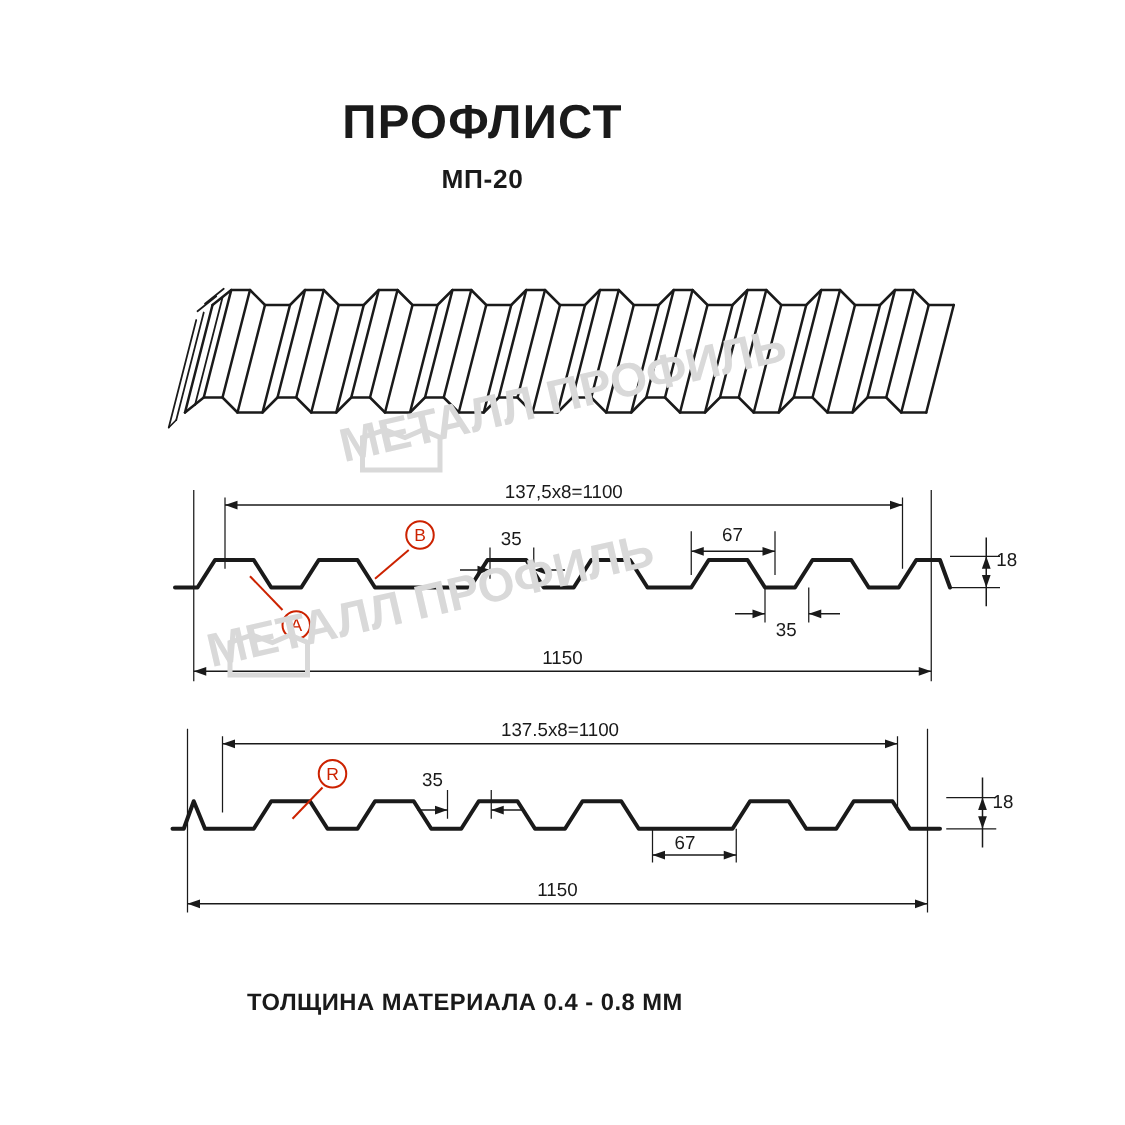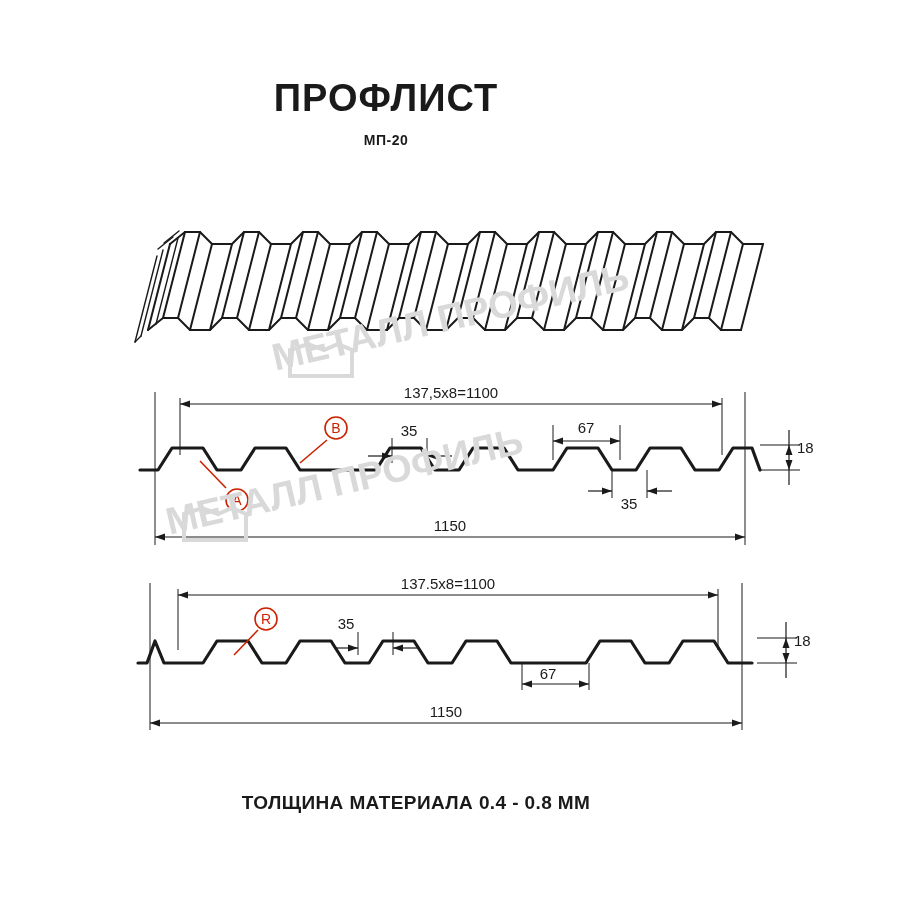--- a/index.html
+++ b/index.html
@@ -7,25 +7,25 @@
     width:900px;height:900px;background:#ffffff;
     font-family:"Liberation Sans", sans-serif;
     color:#1a1a1a;position:relative;overflow:hidden;
   }
   .sheet{position:absolute;left:0;top:0;width:900px;height:900px;}
   #title-block{position:absolute;left:0;top:78px;width:772px;text-align:center;}
   #title-block .main-title{
     font-size:38px;font-weight:bold;letter-spacing:1px;line-height:1.1;
   }
   #title-block .sub-title{
-    font-size:14px;font-weight:bold;margin-top:12px;letter-spacing:0.5px;
+    font-size:21px;font-weight:bold;margin-top:12px;letter-spacing:0.5px;
   }
   #footer-note{
     position:absolute;left:0;top:792px;width:744px;text-align:center;
-    font-size:19px;font-weight:bold;letter-spacing:0.4px;margin-left:44px;
+    font-size:19px;font-weight:bold;letter-spacing:0.4px;
   }
   svg{display:block;}
   .wm{
     position:absolute;font-family:"Liberation Sans", sans-serif;
     color:#d9d9d9;font-weight:bold;pointer-events:none;
     white-space:nowrap;
   }
   .wm1{left:268px;top:296px;font-size:38px;transform:rotate(-13deg);}
   .wm2{left:162px;top:460px;font-size:38px;transform:rotate(-13deg);}
   .wm-mark{position:absolute;pointer-events:none;}

